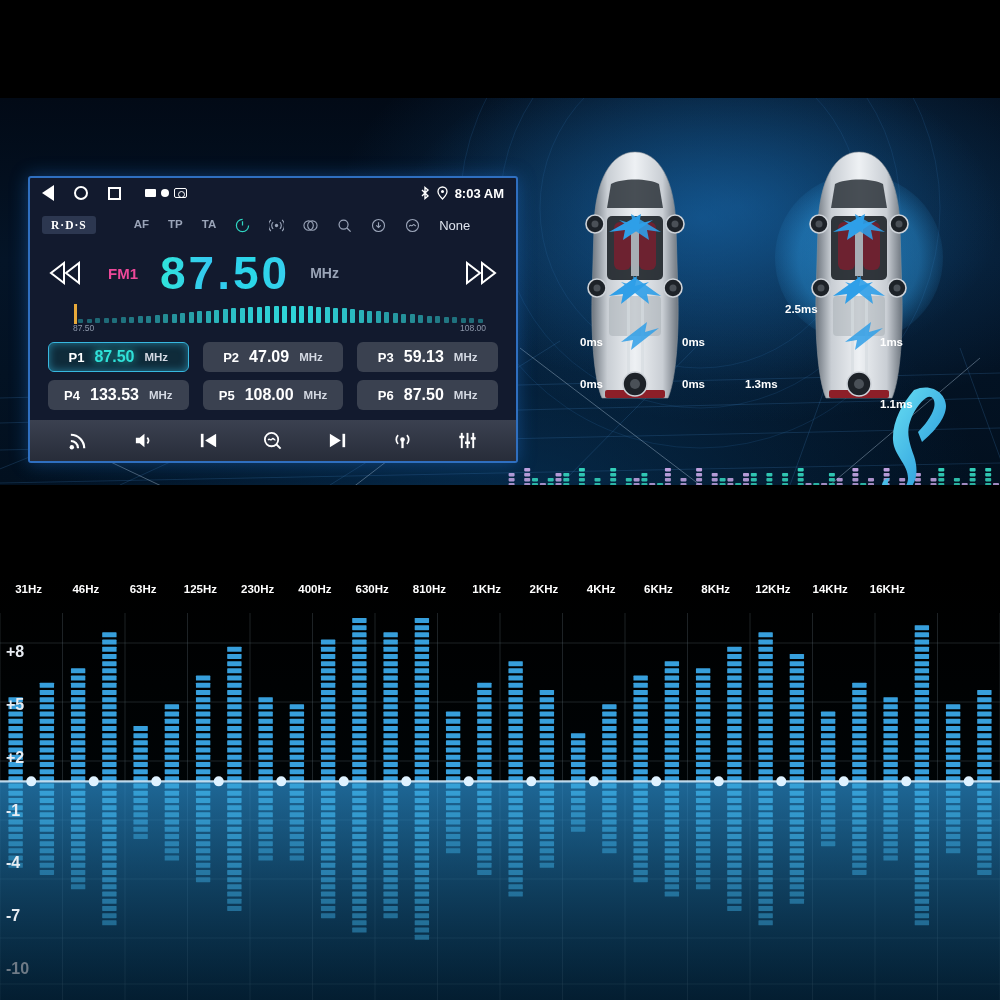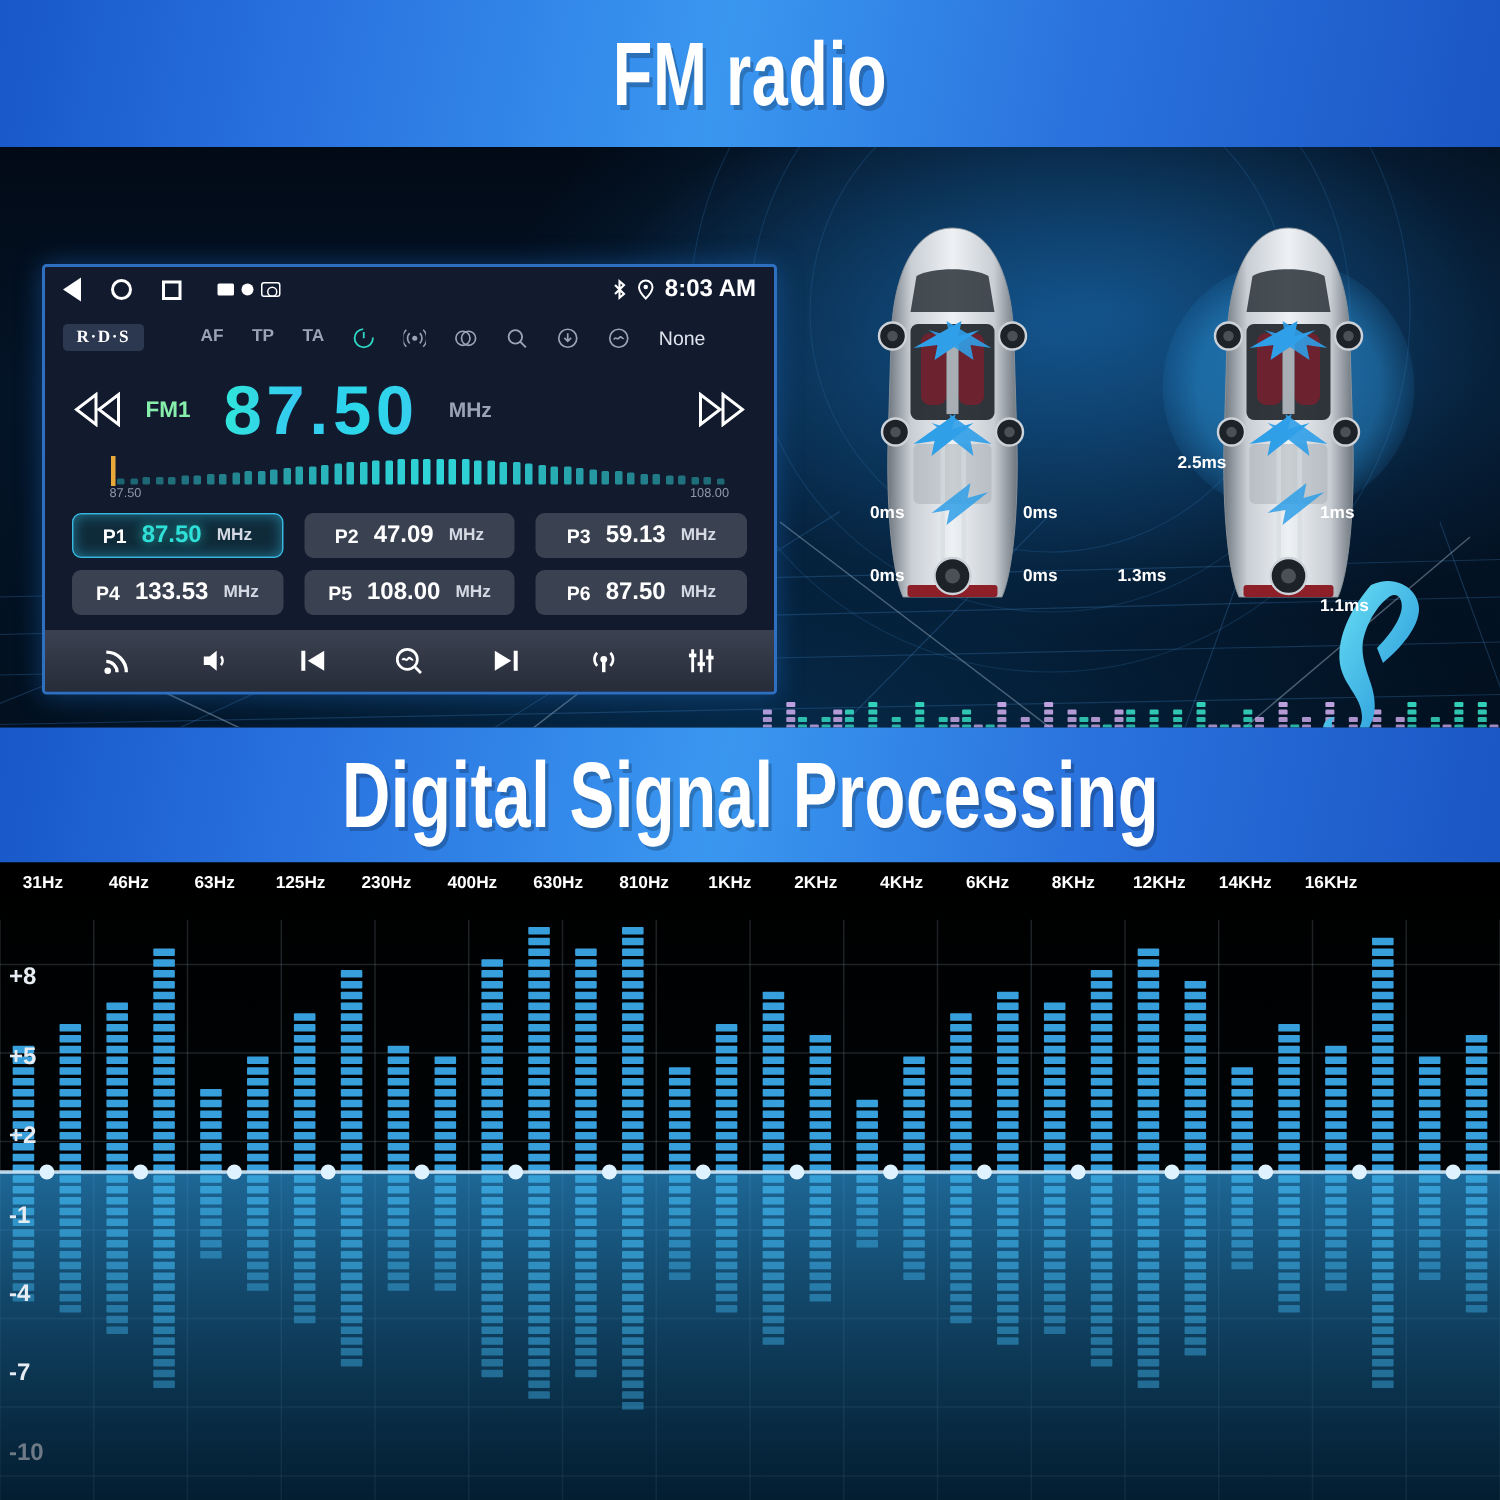--- a/index.html
+++ b/index.html
@@ -38,33 +38,33 @@
   .nav-ico { display:inline-block; }
   .tri-back { width:0;height:0;border-top:8px solid transparent;border-bottom:8px solid transparent;border-right:12px solid #fff; }
   .cir-home { width:14px;height:14px;border:2px solid #fff;border-radius:50%; }
   .sq-recent { width:13px;height:13px;border:2px solid #fff; }
   .mini-ic { display:flex; gap:5px; align-items:center; margin-left:4px; }
   .mini-rect { width:11px;height:8px;background:#fff;border-radius:1px; }
   .mini-dot { width:8px;height:8px;background:#fff;border-radius:50%; }
   .mini-cam { width:13px;height:10px;border:1.6px solid #fff;border-radius:2px;position:relative; }
   .mini-cam:after{content:"";position:absolute;left:3px;top:2px;width:5px;height:5px;border:1.4px solid #fff;border-radius:50%;}
   .sb-right { margin-left:auto; display:flex; align-items:center; gap:7px;
-    font-size:16px; font-weight:700; color:#fff; }
+    font-size:13px; font-weight:700; color:#fff; }
 
   .rds-row { height:34px; display:flex; align-items:center; padding:0 12px; gap:0; }
   .rds-badge { background:#2c3750; color:#fff; font-size:11.5px; font-weight:700;
     font-family:"Liberation Serif", serif; padding:3px 9px; border-radius:3px; letter-spacing:1px; }
   .rds-items { display:flex; gap:19px; margin-left:38px;
     color:#9aa4b8; font-size:11.5px; font-weight:600; }
   .rds-items .ic { width:15px;height:15px;display:block; }
   .rds-none { color:#dfe4ee; font-size:13px; font-weight:400; }
 
   .freq-row { height:62px; display:flex; align-items:center; padding:0 18px; }
   .seek { color:#fff; display:flex; }
-  .fmband { color:#86efac; font-size:15px; font-weight:600; margin-left:15px; }
+  .fmband { color:#ec4899; font-size:15px; font-weight:600; margin-left:26px; }
   .freq-big { font-size:46px; font-weight:700; letter-spacing:3px; margin-left:22px;
     background:linear-gradient(95deg,#2fe6d8 0%,#35c8f2 40%,#2ad8e8 70%,#38cdf0 100%);
     -webkit-background-clip:text; background-clip:text; color:transparent; }
   .mhz { color:#99a3b6; font-size:14px; margin-left:20px; font-weight:600; }
   .seek-r { margin-left:auto; }
 
   .scale-wrap { position:relative; height:32px; margin:0 30px 0 48px; }
   .scale-ticks { position:absolute; left:0; top:2px; height:17px; width:100%; display:flex;
     align-items:flex-end; gap:0; }
   .tick { background:#2fd4d8; border-radius:1px; flex:1 1 auto; margin-right:3.3px; }
@@ -99,23 +99,20 @@
   #axis .ax { position:absolute; left:0; color:#e7ecf2; font-size:16px; font-weight:700; }
 
   
   .car-lbl { position:absolute; color:#fff; font-size:11.5px; font-weight:600; }
 </style>
 </head>
 <body>
 
 <div id="page">
 
-  <div class="banner" id="banner-top">
-    <div class="banner-text">FM radio</div>
-  </div>
 
   <div id="mid">
 
     <svg class="grid-svg" viewBox="0 0 1000 387" preserveAspectRatio="none">
       <defs>
         <linearGradient id="gl" x1="0" y1="0" x2="0" y2="1">
           <stop offset="0%" stop-color="#2c6da8" stop-opacity="0.55"></stop>
           <stop offset="100%" stop-color="#2c6da8" stop-opacity="0.05"></stop>
         </linearGradient>
         <radialGradient id="glow1" cx="50%" cy="50%" r="50%">
@@ -879,23 +876,20 @@
           <g fill="#fff">
               <rect x="2.4" y="6" width="5.2" height="2.6"></rect>
             <rect x="8.4" y="12" width="5.2" height="2.6"></rect>
             <rect x="14.4" y="7.5" width="5.2" height="2.6"></rect>
             </g>
         </svg>
       </div>
     </div>
   </div>
 
-  <div class="banner" id="banner-dsp">
-    <div class="banner-text">Digital Signal Processing</div>
-  </div>
 
   <div id="bottom">
     <div id="freqhdr">
         <div class="fh">31Hz</div>
         <div class="fh">46Hz</div>
         <div class="fh">63Hz</div>
         <div class="fh">125Hz</div>
         <div class="fh">230Hz</div>
         <div class="fh">400Hz</div>
         <div class="fh">630Hz</div>

